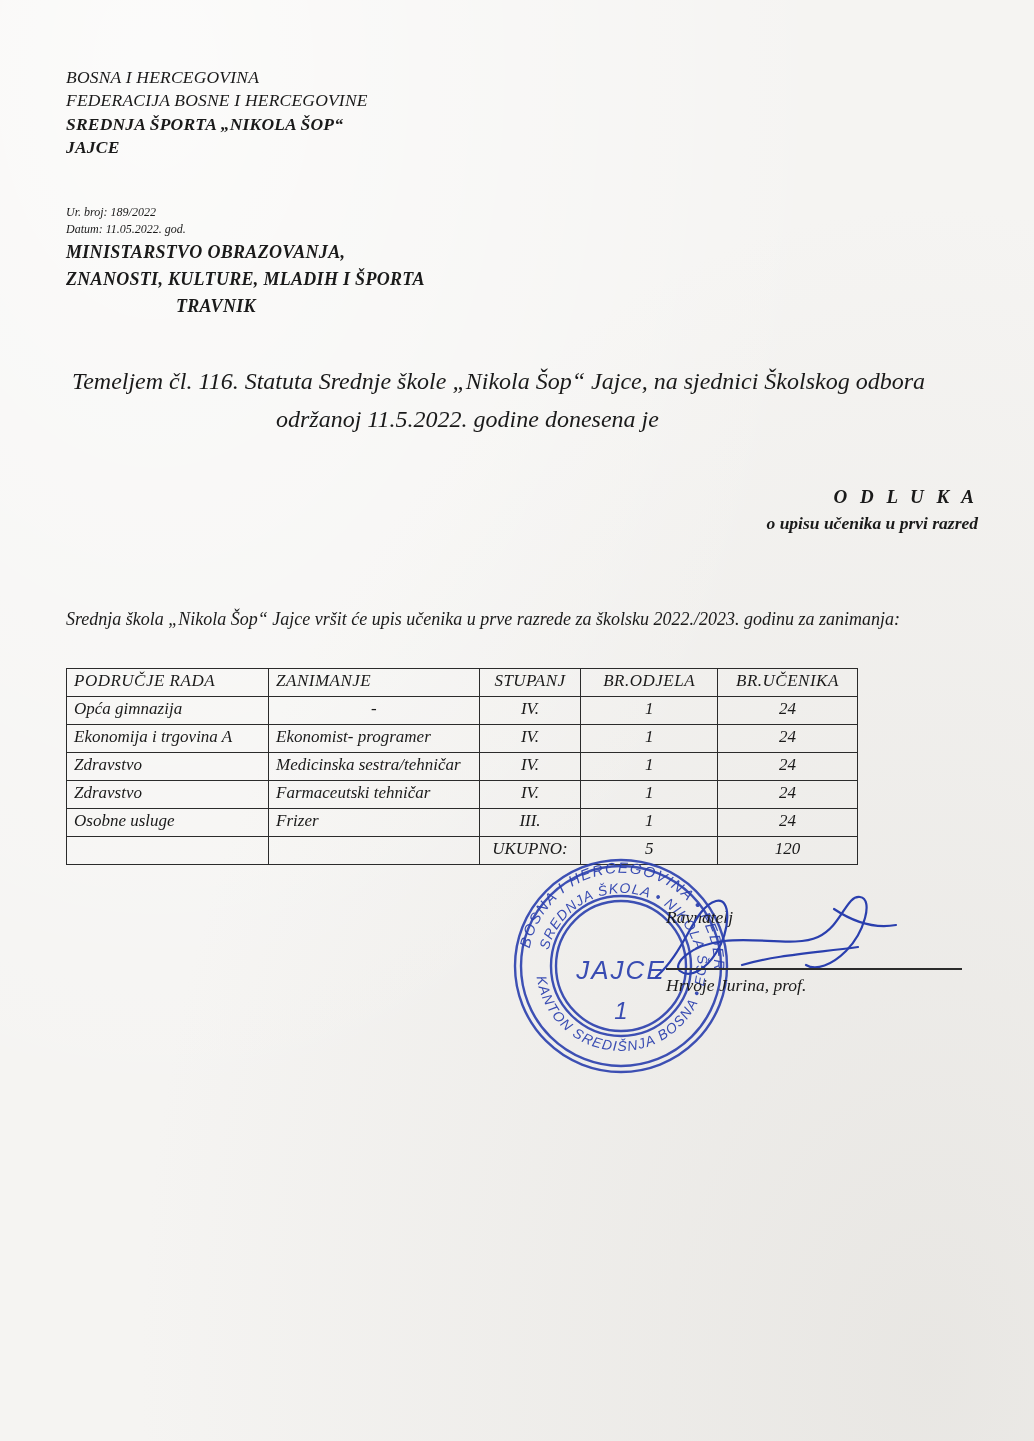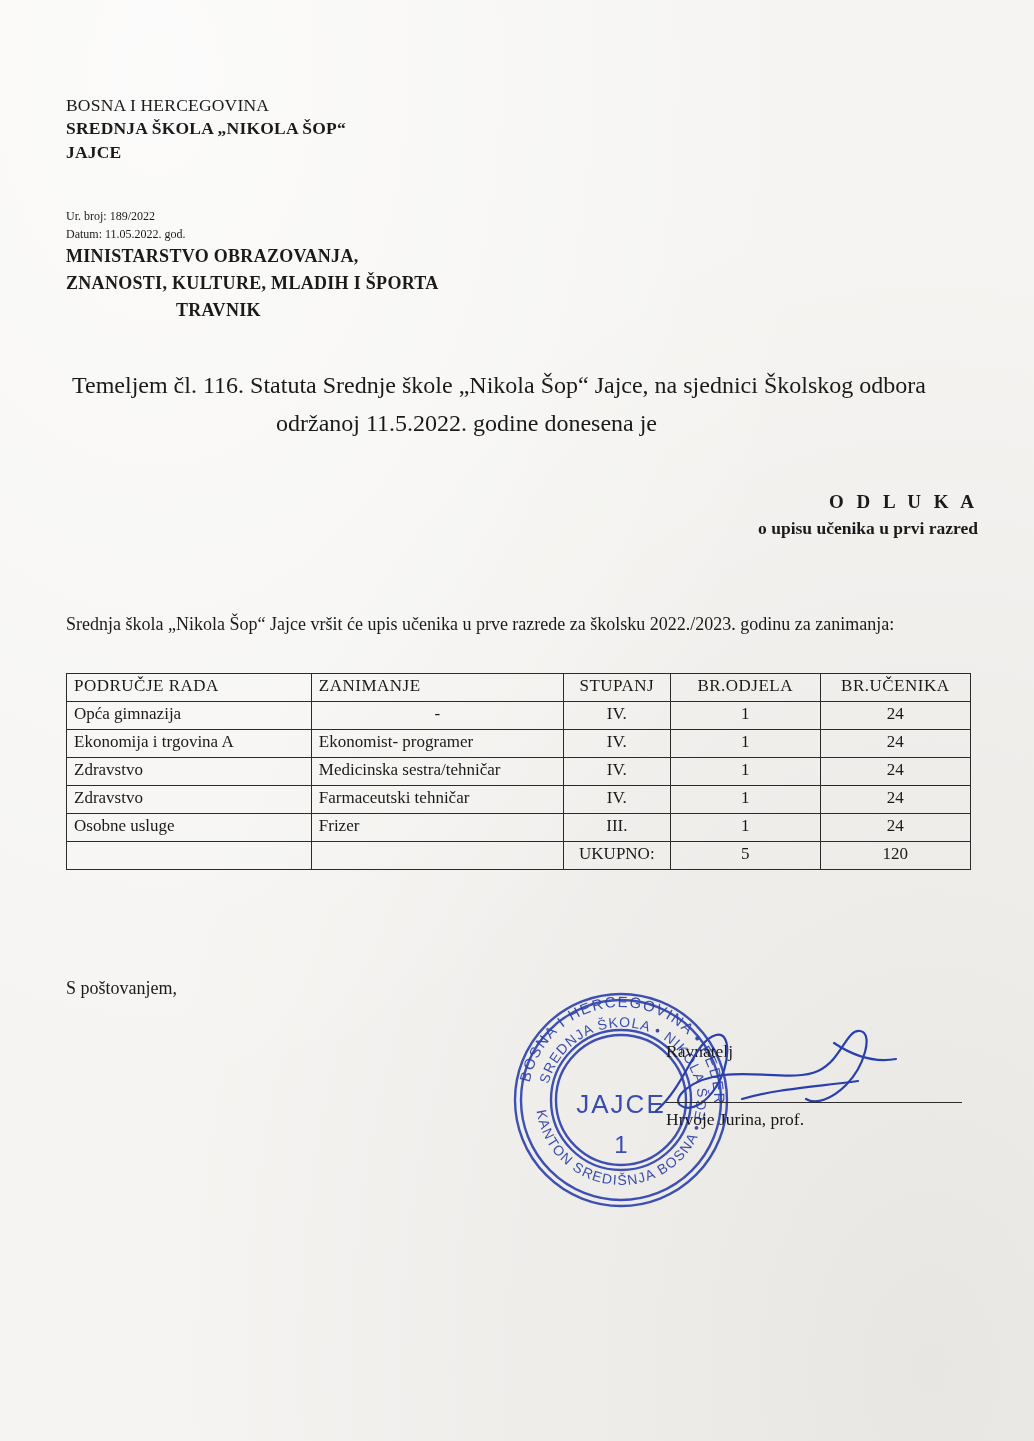--- a/index.html
+++ b/index.html
@@ -17,21 +17,21 @@
   }
   .paper-shade {
     position:absolute; left:0; top:0; right:0; bottom:0;
     background:
       radial-gradient(ellipse at 15% 5%, rgba(255,255,255,0.65), rgba(255,255,255,0) 55%),
       radial-gradient(ellipse at 90% 95%, rgba(228,226,222,0.75), rgba(255,255,255,0) 60%);
     pointer-events:none;
   }
   .content {
     position:absolute;
-    left:66px; top:94px; width:912px;
+    left:66px; top:66px; width:912px;font-style:italic;
   }
 
   .letterhead { line-height:1.34; font-size:17.5px; letter-spacing:0.2px; }
   .letterhead div { white-space:nowrap; }
   .letterhead .b { font-weight:bold; }
 
   .refblock { margin-top:44px; font-size:12px; line-height:1.45; }
 
   .ministry {
     font-weight:bold;
@@ -59,21 +59,21 @@
 
   .body-text {
     margin-top:72px;
     font-size:18px;
     line-height:1.55;
   }
 
   table.enroll {
     margin-top:34px;
     border-collapse:collapse;
-    width:905px;
+    width:792px;
     font-size:17px;
   }
   table.enroll td, table.enroll th {
     border:1.2px solid #2b2b2b;
     padding:2px 7px;
     vertical-align:top;
     font-weight:normal;
     text-align:left;
     height:23px;
   }
@@ -121,21 +121,22 @@
 </head>
 <body>
 
 <div class="page">
   <div class="paper-shade"></div>
 
   <div class="content">
 
     <div class="letterhead">
       <div>BOSNA I HERCEGOVINA</div>
-      <div class="b">SREDNJA ŠKOLA „NIKOLA ŠOP“</div>
+      <div>FEDERACIJA BOSNE I HERCEGOVINE</div>
+      <div class="b">SREDNJA ŠPORTA „NIKOLA ŠOP“</div>
       <div class="b">JAJCE</div>
     </div>
 
     <div class="refblock">
       <div>Ur. broj: 189/2022</div>
       <div>Datum: 11.05.2022. god.</div>
     </div>
 
     <div class="ministry">
       <div>MINISTARSTVO OBRAZOVANJA,</div>
@@ -215,21 +216,20 @@
         <tr class="spacer">
           <td></td>
           <td></td>
           <td class="c nowrap">UKUPNO:</td>
           <td class="c">5</td>
           <td class="c">120</td>
         </tr>
       </tbody>
     </table>
 
-    <div class="closing">S poštovanjem,</div>
 
     <div class="sign-area">
 
       <svg class="stamp" viewBox="0 0 230 230">
         <g fill="none" stroke="#2a3fae" stroke-width="2.4" opacity="0.9">
           <circle cx="115" cy="115" r="106"></circle>
           <circle cx="115" cy="115" r="100"></circle>
           <circle cx="115" cy="115" r="70"></circle>
           <circle cx="115" cy="115" r="65"></circle>
         </g>

